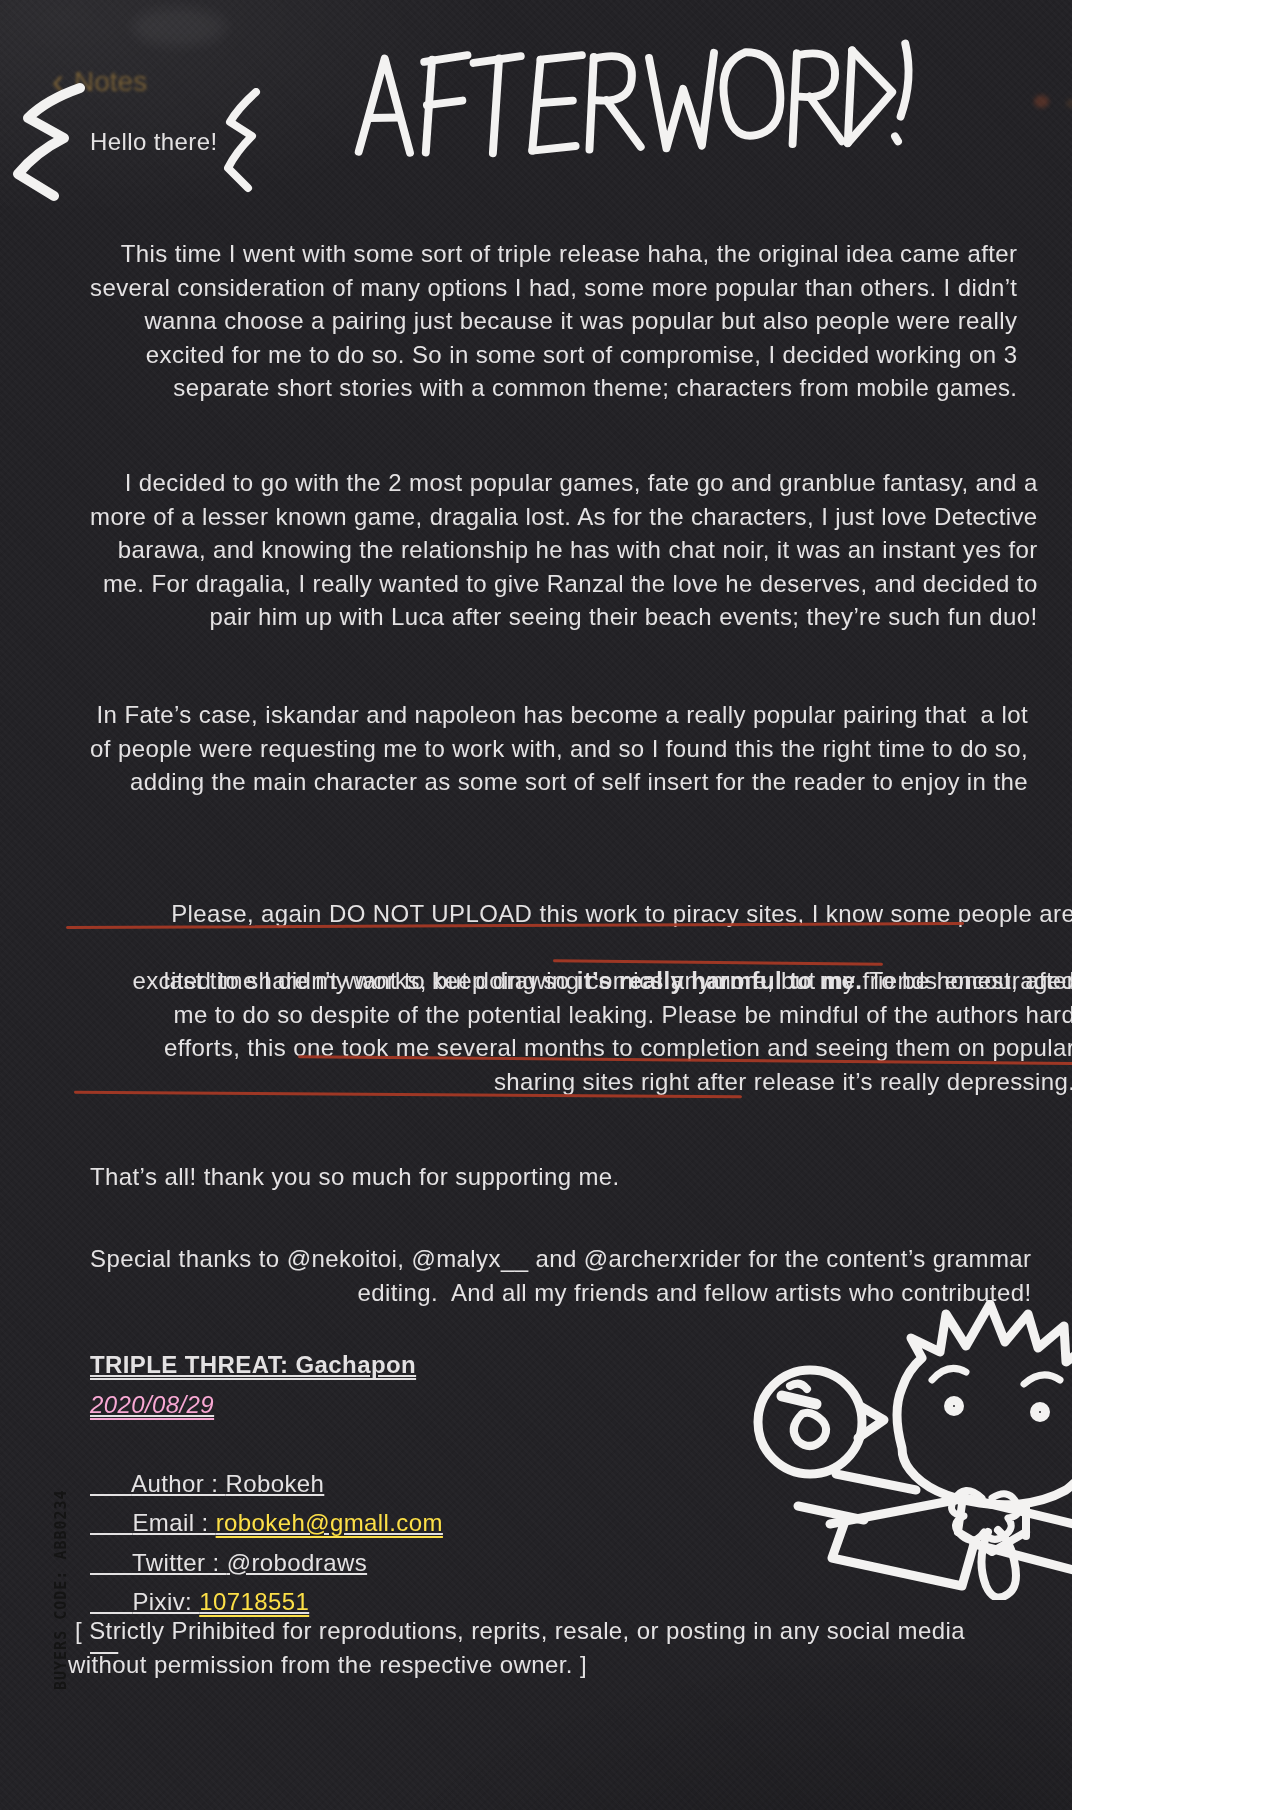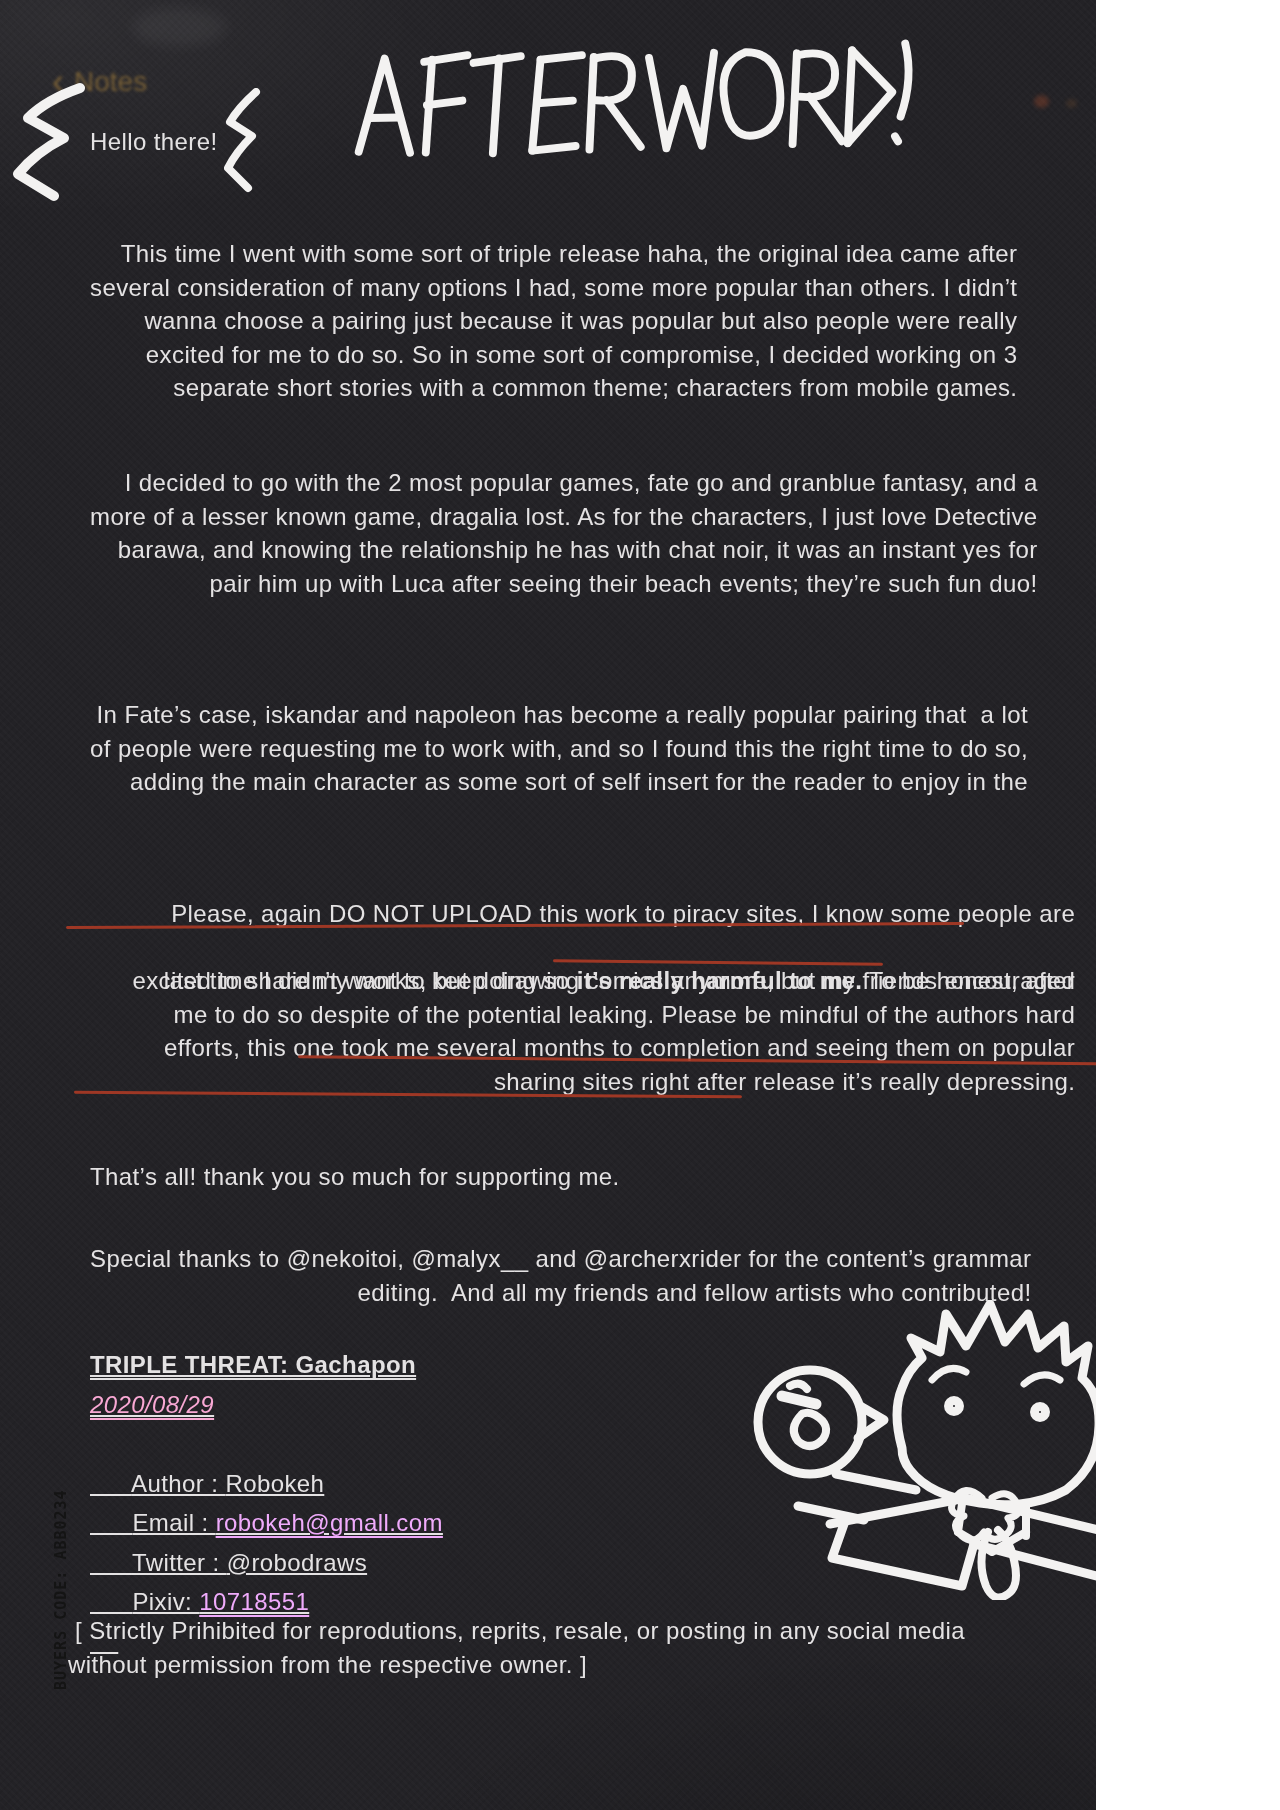--- a/index.html
+++ b/index.html
@@ -3,21 +3,20 @@
 <meta charset="utf-8">
 <style>
   html,body{margin:0;padding:0;}
   .page{
     position:relative;
     width:1072px;height:1810px;
     background:#232226;
     overflow:hidden;
     font-family:"Liberation Sans", sans-serif;
     color:#e4e2e3;
-    padding-left:24px;
   }
   .page::before{
     content:"";position:absolute;inset:0;pointer-events:none;
     background-image:
       radial-gradient(ellipse 700px 320px at 6% 1%, rgba(255,255,255,0.05), transparent 62%),
       radial-gradient(ellipse 900px 500px at 85% 110%, rgba(0,0,0,0.25), transparent 70%),
       repeating-linear-gradient(45deg, rgba(255,255,255,0.014) 0 2px, transparent 2px 5px),
       repeating-linear-gradient(-45deg, rgba(0,0,0,0.05) 0 2px, transparent 2px 6px);
   }
   .sr{position:absolute;width:1px;height:1px;overflow:hidden;clip:rect(0 0 0 0);white-space:nowrap;}
@@ -40,21 +39,21 @@
   
   .greeting{position:absolute;left:90px;top:128px;font-size:24px;letter-spacing:.4px;}
   .para{position:absolute;left:90px;font-size:24px;letter-spacing:.4px;}
   .para div{height:33.5px;line-height:33.5px;white-space:pre;text-align:right;}
   .b{font-weight:700;}
   .redline{position:absolute;height:3px;background:#a93a25;border-radius:2px;opacity:.92;}
   .meta{position:absolute;left:90px;top:1345px;font-size:24px;letter-spacing:.4px;text-decoration:underline;}
   .meta div{height:39.5px;line-height:39.5px;white-space:pre;}
   .meta .title{font-weight:700;text-decoration:underline;text-underline-offset:5px;text-decoration-thickness:2px;}
   .meta .date{font-style:italic;text-decoration:underline;text-underline-offset:5px;text-decoration-thickness:1.5px;color:#f9a8d4;}
-  a.gold{color:#f0abfc;text-decoration:underline;text-underline-offset:5px;}
+  a.gold{color:#fde047;text-decoration:underline;text-underline-offset:5px;}
   .footer{position:absolute;left:68px;top:1614px;font-size:24px;letter-spacing:.4px;}
   .footer div{height:34px;line-height:34px;white-space:pre;}
   .buyers{
     position:absolute;left:52px;top:1690px;
     transform:rotate(-90deg);transform-origin:left top;
     width:212px;font-family:"DejaVu Sans Mono", monospace;
     font-weight:700;font-size:15px;letter-spacing:1px;color:#141414;
     white-space:pre;
   }
 </style>
@@ -114,20 +113,21 @@
     <div>several consideration of many options I had, some more popular than others. I didn’t</div>
     <div>wanna choose a pairing just because it was popular but also people were really</div>
     <div>excited for me to do so. So in some sort of compromise, I decided working on 3</div>
     <div>separate short stories with a common theme; characters from mobile games.</div>
   </div>
 
   <div class="para" style="top:466px">
     <div>I decided to go with the 2 most popular games, fate go and granblue fantasy, and a</div>
     <div>more of a lesser known game, dragalia lost. As for the characters, I just love Detective</div>
     <div>barawa, and knowing the relationship he has with chat noir, it was an instant yes for</div>
+    <div>me. For dragalia, I really wanted to give Ranzal the love he deserves, and decided to</div>
     <div>pair him up with Luca after seeing their beach events; they’re such fun duo!</div>
   </div>
 
   <div class="para" style="top:698px">
     <div>In Fate’s case, iskandar and napoleon has become a really popular pairing that  a lot</div>
     <div>of people were requesting me to work with, and so I found this the right time to do so,</div>
     <div>adding the main character as some sort of self insert for the reader to enjoy in the</div>
   </div>
 
   <div class="para" style="top:897px">

